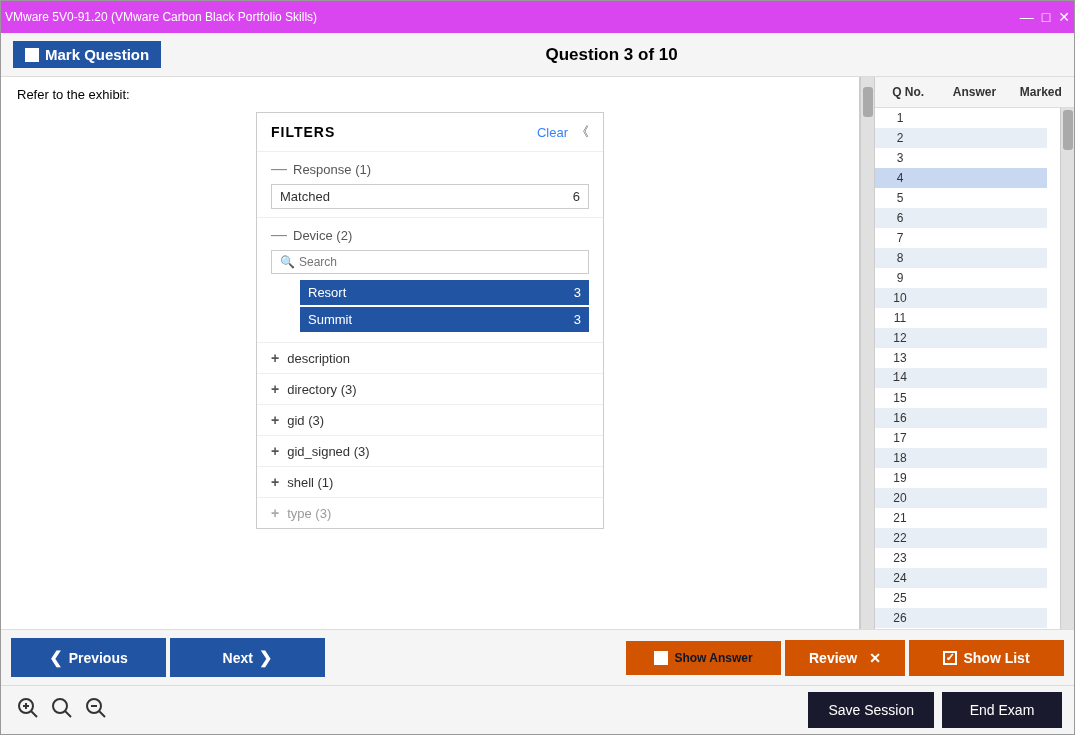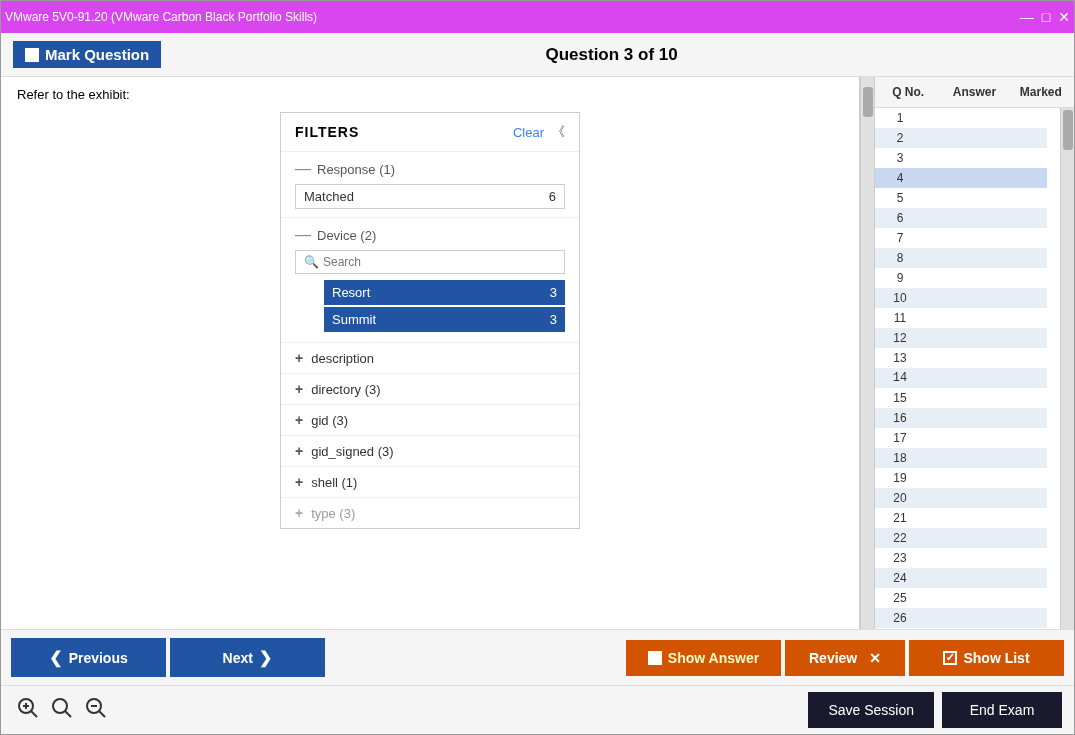--- a/index.html
+++ b/index.html
@@ -13,21 +13,21 @@
     .title-bar-btn { color: white; font-size: 14px; cursor: pointer; background: none; border: none; }
 
     .toolbar { background: #f5f5f5; border-bottom: 1px solid #ddd; padding: 8px 12px; display: flex; align-items: center; }
     .mark-question-btn { background: #2155a3; color: white; border: none; padding: 5px 12px; font-size: 15px; font-weight: bold; cursor: pointer; display: flex; align-items: center; gap: 6px; }
 
     .main-content { display: flex; flex: 1; overflow: hidden; }
 
     .content-area { flex: 1; padding: 10px 16px; overflow-y: auto; position: relative; }
     .refer-text { font-size: 13px; margin-bottom: 10px; }
 
-    .filters-panel { width: 300px; border: 1px solid #ccc; margin: 0 auto; background: white; }
+    .filters-panel { width: 348px; border: 1px solid #ccc; margin: 0 auto; background: white; }
     .filters-header { display: flex; justify-content: space-between; align-items: center; padding: 10px 14px; border-bottom: 1px solid #eee; }
     .filters-title { font-weight: bold; font-size: 14px; letter-spacing: 1px; }
     .filters-clear { color: #3b82f6; font-size: 13px; cursor: pointer; }
     .filters-chevron { color: #555; font-size: 13px; }
 
     .filter-section { padding: 8px 14px; border-bottom: 1px solid #eee; }
     .filter-section-header { display: flex; align-items: center; gap: 6px; color: #555; font-size: 13px; margin-bottom: 6px; }
     .filter-section-title { font-weight: normal; }
 
     .matched-row { display: flex; align-items: center; border: 1px solid #ccc; padding: 4px 8px; justify-content: space-between; }
@@ -51,21 +51,21 @@
     .sidebar-row { display: flex; padding: 3px 0; font-size: 12px; }
     .sidebar-row:nth-child(even) { background: #e8eef5; }
     .sidebar-row:nth-child(odd) { background: white; }
     .sidebar-row.active { background: #c8d8f0; }
     .sidebar-num { width: 50px; text-align: center; color: #333; }
     .sidebar-ans { flex: 1; text-align: center; }
     .sidebar-marked { flex: 1; text-align: center; }
 
     .btn-prev { background: #2155a3; color: white; border: none; padding: 10px 20px; font-size: 14px; font-weight: bold; cursor: pointer; display: flex; align-items: center; gap: 6px; min-width: 155px; justify-content: center; }
     .btn-next { background: #2155a3; color: white; border: none; padding: 10px 20px; font-size: 14px; font-weight: bold; cursor: pointer; display: flex; align-items: center; gap: 6px; min-width: 155px; justify-content: center; }
-    .btn-show-answer { background: #d35400; color: #fef9c3; border: none; padding: 10px 20px; font-size: 14px; font-weight: bold; cursor: pointer; display: flex; align-items: center; gap: 6px; min-width: 155px; justify-content: center; }
+    .btn-show-answer { background: #d35400; color: #0f172a; border: none; padding: 10px 20px; font-size: 12px; font-weight: bold; cursor: pointer; display: flex; align-items: center; gap: 6px; min-width: 155px; justify-content: center; }
     .btn-review { background: #d35400; color: white; border: none; padding: 10px 20px; font-size: 14px; font-weight: bold; cursor: pointer; display: flex; align-items: center; gap: 6px; min-width: 120px; justify-content: center; }
     .btn-show-list { background: #d35400; color: white; border: none; padding: 10px 20px; font-size: 14px; font-weight: bold; cursor: pointer; display: flex; align-items: center; gap: 6px; min-width: 155px; justify-content: center; }
     .btn-save { background: #1a1a2e; color: white; border: none; padding: 10px 20px; font-size: 14px; cursor: pointer; min-width: 120px; }
     .btn-end { background: #1a1a2e; color: white; border: none; padding: 10px 20px; font-size: 14px; cursor: pointer; min-width: 120px; }
 
     .zoom-controls { display: flex; gap: 4px; align-items: center; }
     .zoom-btn { background: none; border: none; cursor: pointer; font-size: 16px; color: #333; padding: 4px; }
 
     .checkbox-square { width: 14px; height: 14px; background: white; border: 2px solid white; display: inline-block; }
     .checkbox-checked { width: 14px; height: 14px; background: #d35400; border: 2px solid white; display: inline-flex; align-items: center; justify-content: center; color: white; font-size: 11px; font-weight: bold; }

